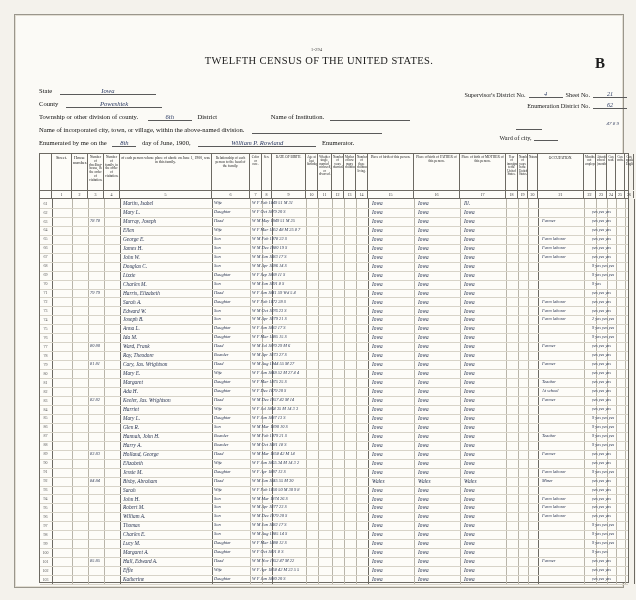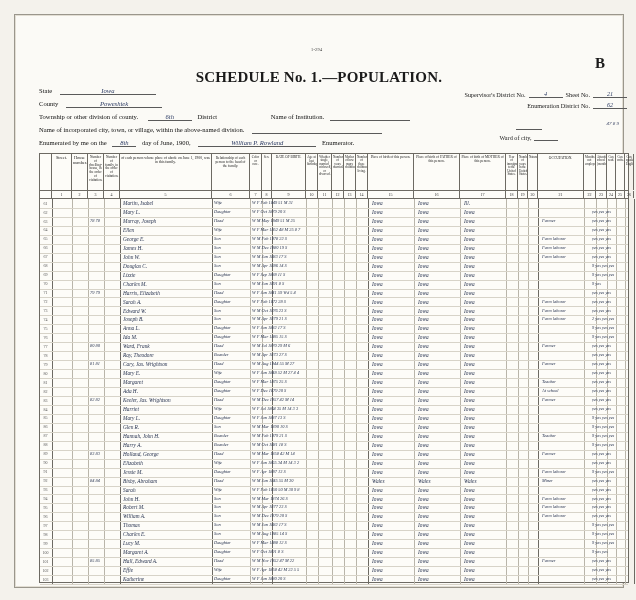--- a/index.html
+++ b/index.html
@@ -33,21 +33,21 @@
   .margin-note{position:absolute;right:4px;top:106px;font-size:5px;font-style:italic;color:#3a4464;}
 </style>
 </head>
 <body>
 
 <div class="page">
   <div class="sheet">
 
     <div class="formno">1-294</div>
     <div class="bigB">B</div>
-    <div class="subtitle">SCHEDULE No. 1.—POPULATION.</div>
+    <div class="title">TWELFTH CENSUS OF THE UNITED STATES.</div>
 
     <div class="hdrwrap">
 
       <div class="row-line">
         <span class="lbl">State</span>
         <span class="ul ink" style="width:96px;margin-left:6px;">Iowa</span>
       </div>
 
       <div class="row-line">
         <span class="lbl">County</span>

